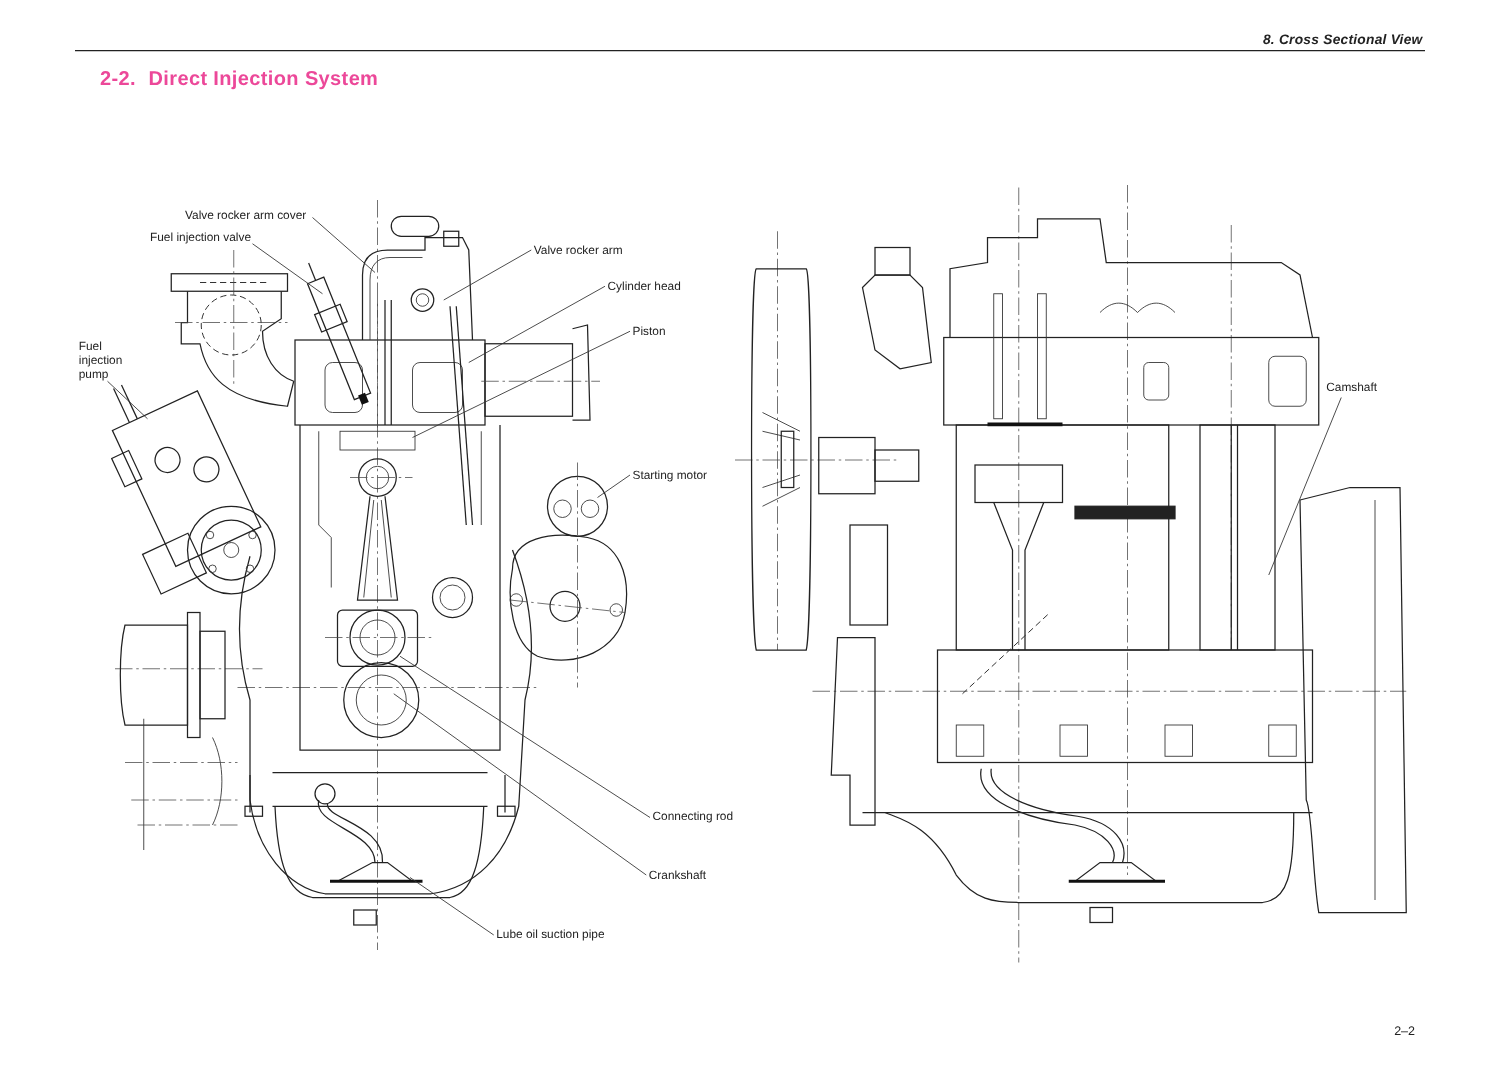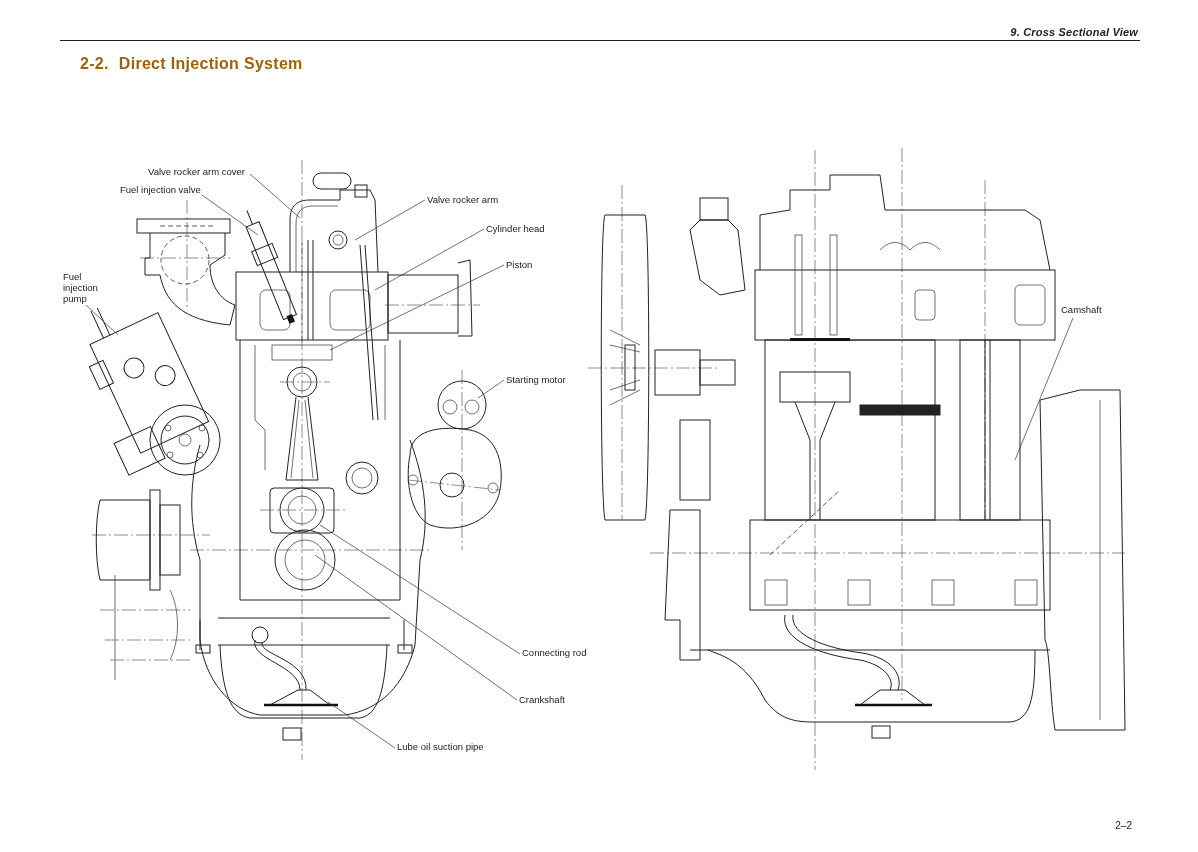--- a/index.html
+++ b/index.html
@@ -1,34 +1,34 @@
 <!DOCTYPE html>
 <html><head>
 <meta charset="utf-8">
 <style>
   html, body { margin: 0; padding: 0; background: #ffffff; }
   body { width: 1198px; height: 852px; position: relative; overflow: hidden; font-family: "Liberation Sans", sans-serif; color: #111; }
   .running-head { position: absolute; right: 60px; top: 26px; font-size: 11px; font-style: italic; font-weight: bold; letter-spacing: 0.2px; color: #222; }
   .head-rule { position: absolute; left: 60px; right: 58px; top: 40px; height: 0; border-top: 1.5px solid #222; }
-  .section-title { position: absolute; left: 80px; top: 55px; font-size: 16px; font-weight: bold; color: #a16207; letter-spacing: 0.3px; }
+  .section-title { position: absolute; left: 80px; top: 55px; font-size: 16px; font-weight: bold; color: #ec4899; letter-spacing: 0.3px; }
   .section-title .num { margin-right: 10px; }
   .page-number { position: absolute; right: 66px; top: 796px; font-size: 10px; color: #222; margin-top: 24px; }
   svg.drawing { position: absolute; left: 0; top: 0; }
   .lbl { font-family: "Liberation Sans", sans-serif; font-size: 9.5px; fill: #222; }
   .ln { stroke: #222; fill: none; stroke-width: 1; }
   .thin { stroke: #333; fill: none; stroke-width: 0.7; }
   .lead { stroke: #333; fill: none; stroke-width: 0.7; }
   .cl { stroke: #444; fill: none; stroke-width: 0.6; stroke-dasharray: 14 3 2 3; }
   .dash { stroke: #333; fill: none; stroke-width: 0.8; stroke-dasharray: 5 3; }
   .fillk { fill: #111; stroke: none; }
 </style>
 </head>
 <body>
 
-<div class="running-head">9. Cross Sectional View</div>
+<div class="running-head">8. Cross Sectional View</div>
 <div class="head-rule"></div>
 <div class="section-title">
   <span class="num">2-2.</span><span>Direct Injection System</span>
 </div>
 
 <svg class="drawing" width="1198" height="852" viewBox="0 0 1198 852">
 
   <g>
 
     <line class="cl" x1="302" y1="160" x2="302" y2="760"></line>

